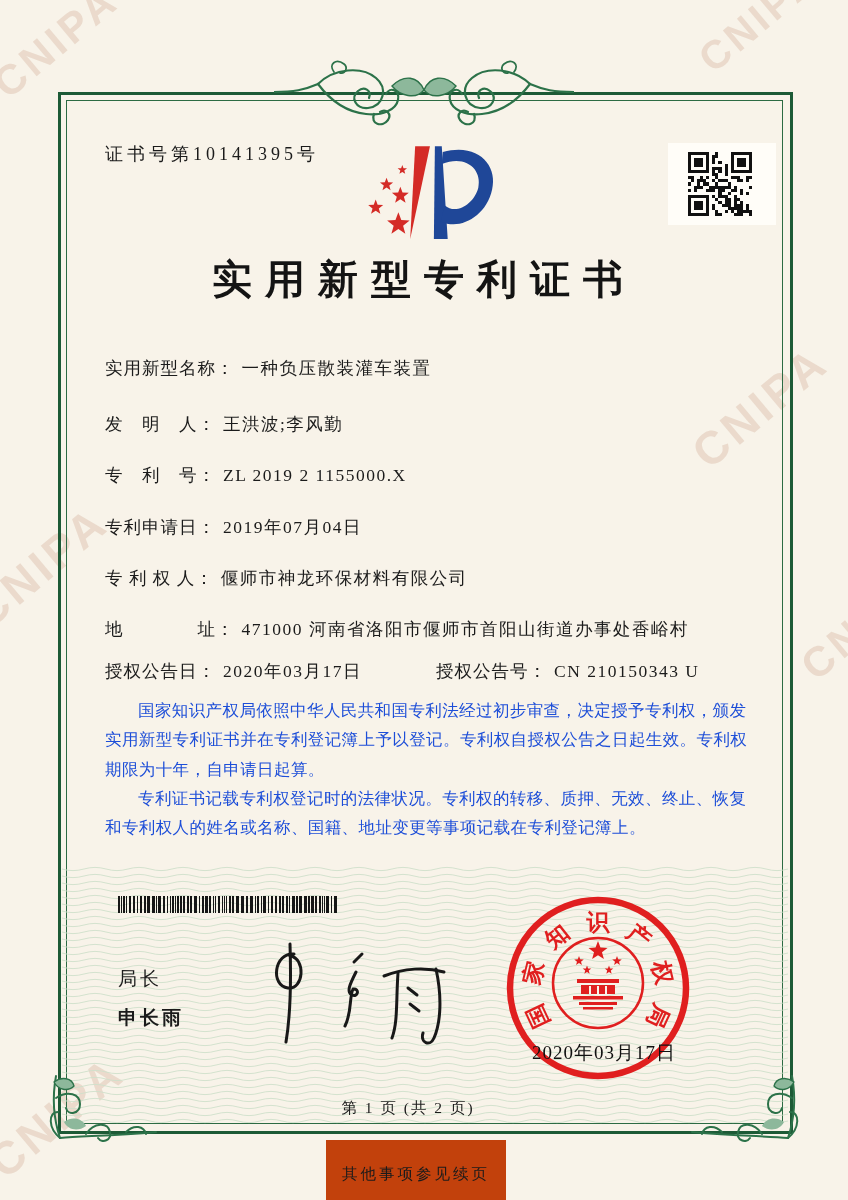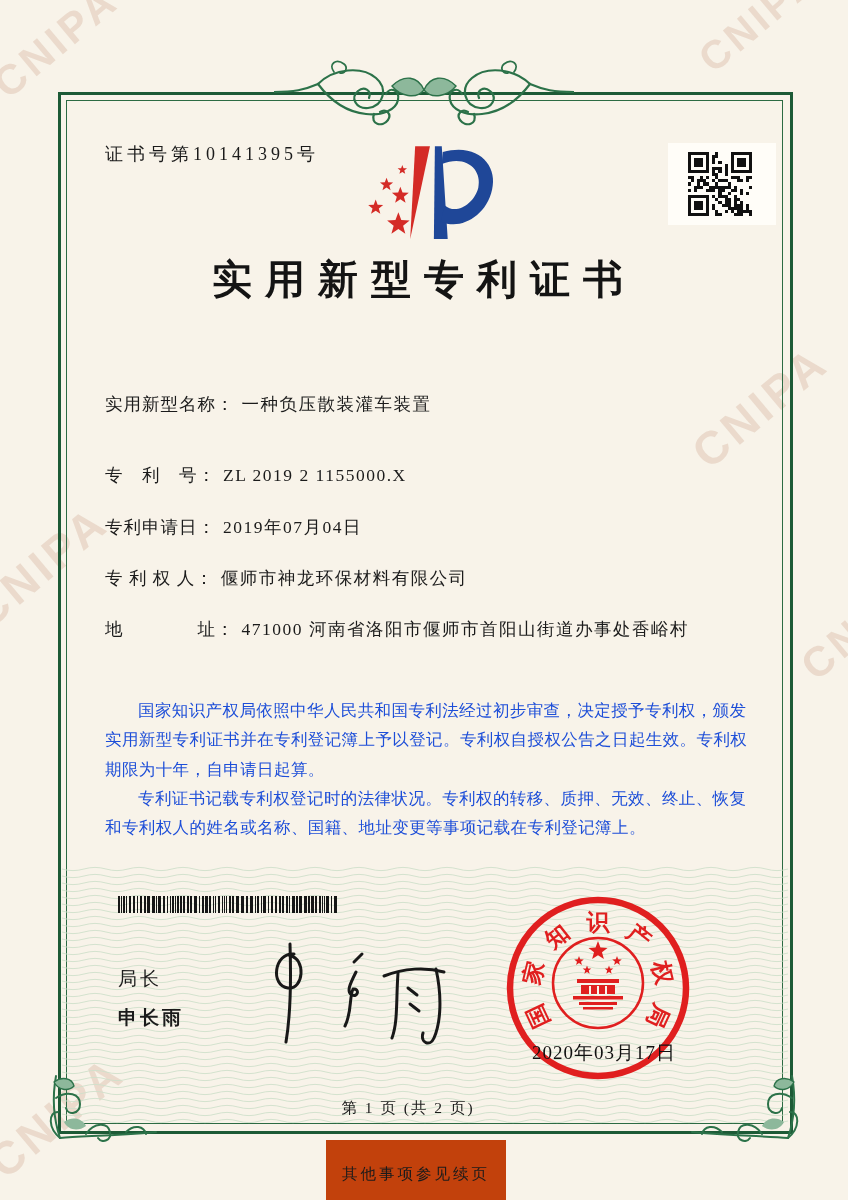--- a/index.html
+++ b/index.html
@@ -253,36 +253,45 @@
         <rect x="15" y="1" width="5" height="5" fill="#fffdf8"></rect>
         <rect x="16" y="2" width="3" height="3" fill="#111"></rect>
         <rect x="0" y="14" width="7" height="7" fill="#111"></rect>
         <rect x="1" y="15" width="5" height="5" fill="#fffdf8"></rect>
         <rect x="2" y="16" width="3" height="3" fill="#111"></rect>
       </svg>
   </div>
 
   <div class="abs title">实用新型专利证书</div>
 
-  <div class="abs field-row" style="top:356px;margin-top:36px;">
+  <div class="abs field-row" style="top:356px;">
     <span class="flabel">实用新型名称：</span><span class="fvalue">一种负压散装灌车装置</span>
+  </div>
+  <div class="abs field-row" style="top:412px;">
+    <span class="flabel">发　明　人：</span><span class="fvalue">王洪波;李风勤</span>
   </div>
   <div class="abs field-row" style="top:463px;">
     <span class="flabel">专　利　号：</span><span class="fvalue">ZL 2019 2 1155000.X</span>
   </div>
   <div class="abs field-row" style="top:515px;">
     <span class="flabel">专利申请日：</span><span class="fvalue">2019年07月04日</span>
   </div>
   <div class="abs field-row" style="top:566px;">
     <span class="flabel">专 利 权 人：</span><span class="fvalue">偃师市神龙环保材料有限公司</span>
   </div>
   <div class="abs field-row" style="top:617px;">
     <span class="flabel">地　　　　址：</span><span class="fvalue">471000 河南省洛阳市偃师市首阳山街道办事处香峪村</span>
   </div>
 
+  <div class="abs field-row" style="top:659px;">
+    <span class="flabel">授权公告日：</span><span class="fvalue">2020年03月17日</span>
+    <span class="grant-pair2">
+      <span class="flabel">授权公告号：</span><span class="fvalue">CN 210150343 U</span>
+    </span>
+  </div>
 
   <div class="abs body-text">
     <p>国家知识产权局依照中华人民共和国专利法经过初步审查，决定授予专利权，颁发实用新型专利证书并在专利登记簿上予以登记。专利权自授权公告之日起生效。专利权期限为十年，自申请日起算。</p>
     <p>专利证书记载专利权登记时的法律状况。专利权的转移、质押、无效、终止、恢复和专利权人的姓名或名称、国籍、地址变更等事项记载在专利登记簿上。</p>
   </div>
 
   <svg id="barcode" class="abs" style="left:118px;top:896px;" width="222" height="17" viewBox="0 0 222 17">
       <rect x="0" y="0" width="2" height="17" fill="#161616"></rect>
       <rect x="3" y="0" width="1" height="17" fill="#161616"></rect>
       <rect x="5" y="0" width="2" height="17" fill="#161616"></rect>

